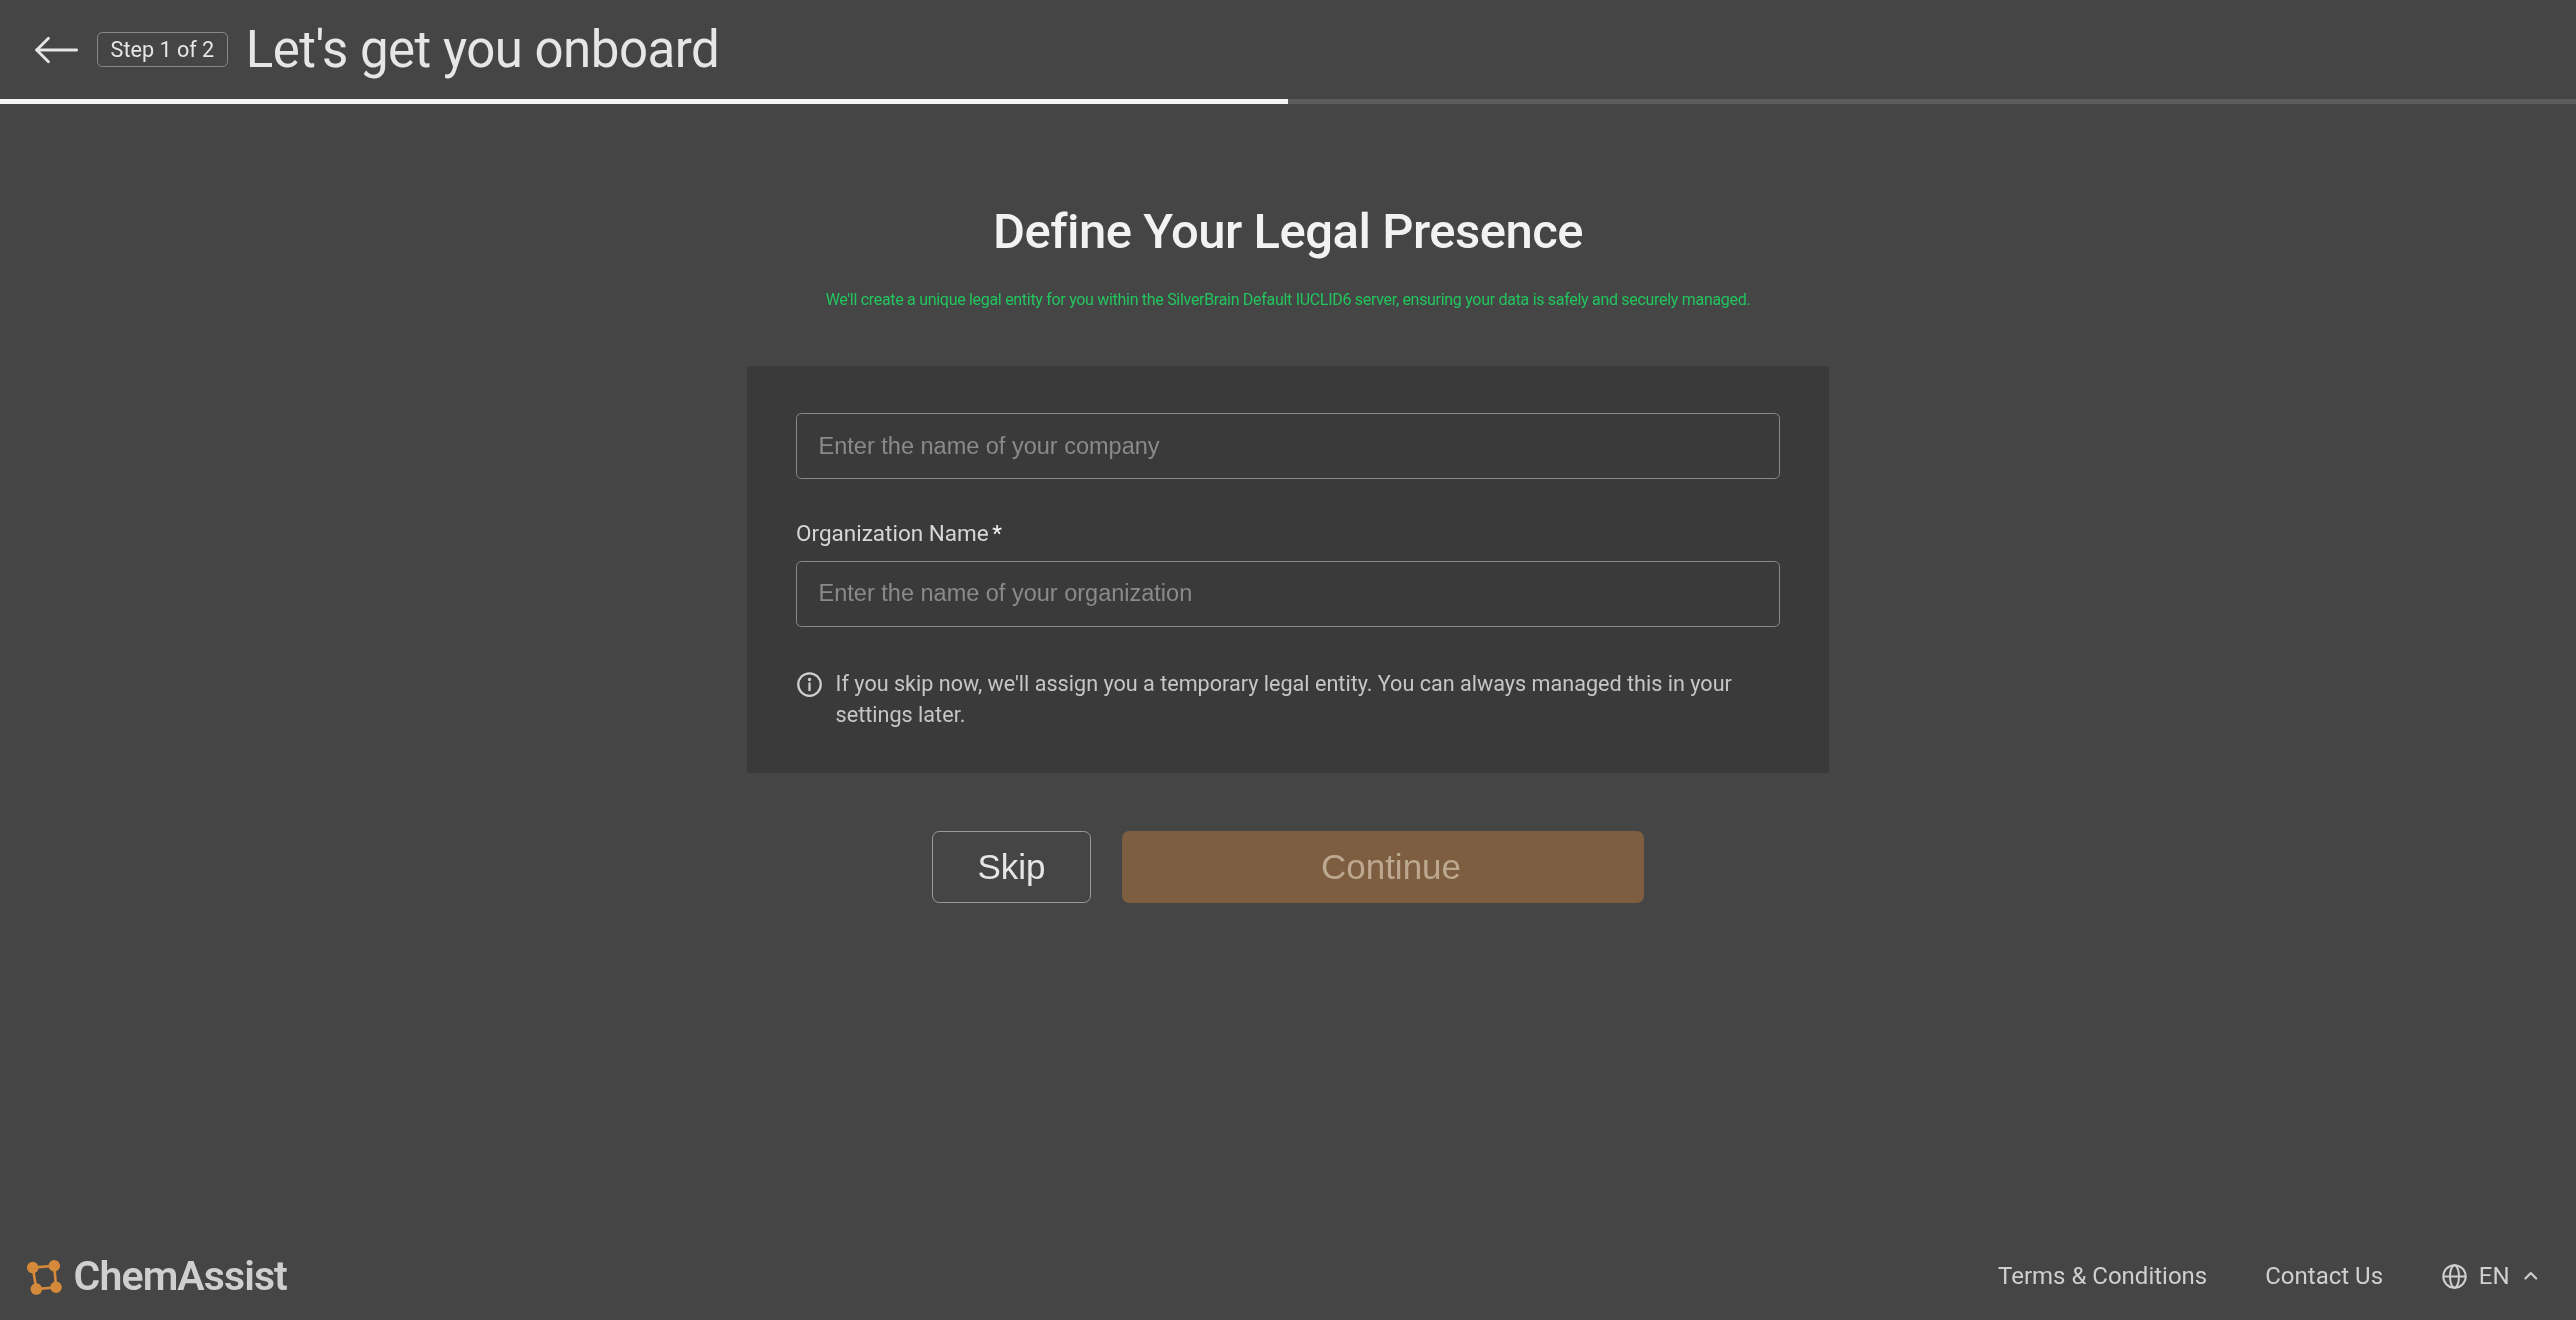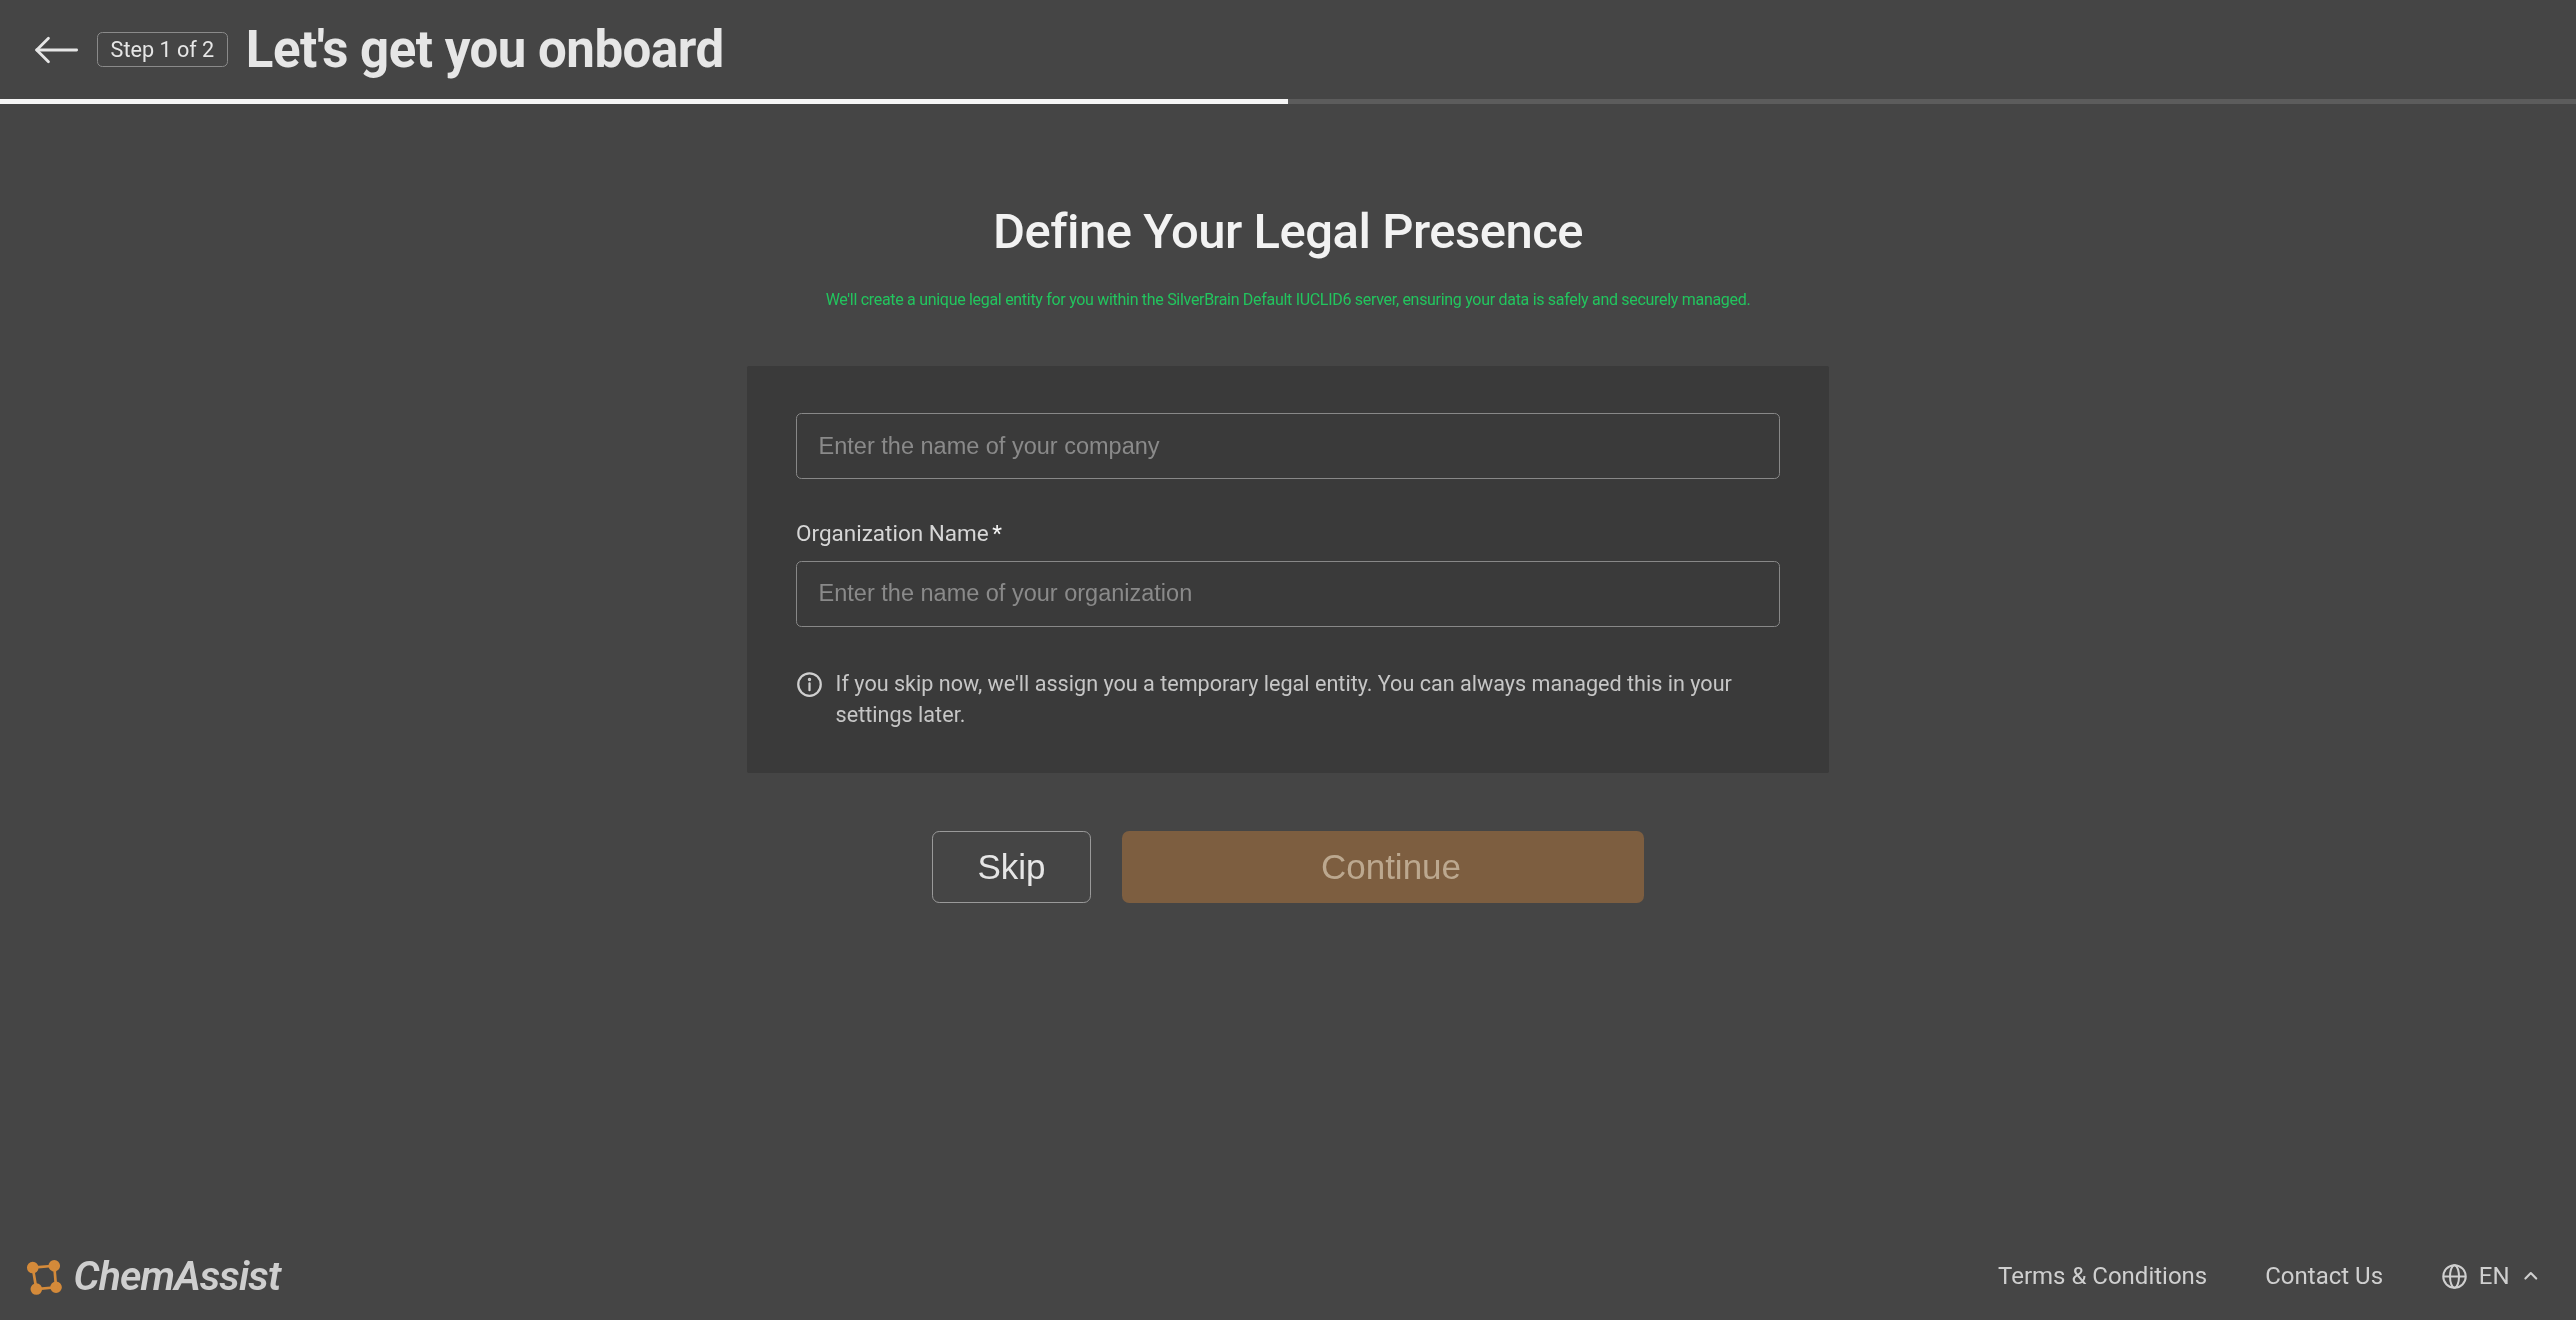--- a/index.html
+++ b/index.html
@@ -30,21 +30,21 @@
   .step-badge {
     border: 0.9px solid #8a8a8a;
     color: #e6e6e6;
     font-size: 21.6px;
     padding: 3.6px 12.6px;
     border-radius: 5.4px;
     white-space: nowrap;
   }
   .onboard-title {
     font-size: 51px;
-    font-weight: 700;
+    font-weight: 400;
     color: #e6e6e6;
     letter-spacing: -0.5px;
   }
   
   .progress-track {
     width: 100%;
     height: 5.4px;
     background: #5c5c5c;
     position: relative;
   }
@@ -153,21 +153,20 @@
   
   .footer {
     display: flex;
     align-items: center;
     padding: 0 34px 20px 21.6px;
   }
   .brand {
     display: flex;
     align-items: center;
     gap: 9px;
-    font-style: italic;
   }
   .brand-icon svg { width: 43px; height: 43px; display:block; }
   .brand-name {
     font-size: 41px;
     font-weight: 600;
     color: #cfcfcf;
     letter-spacing: -0.9px;
   }
   .footer-links {
     margin-left: auto;

